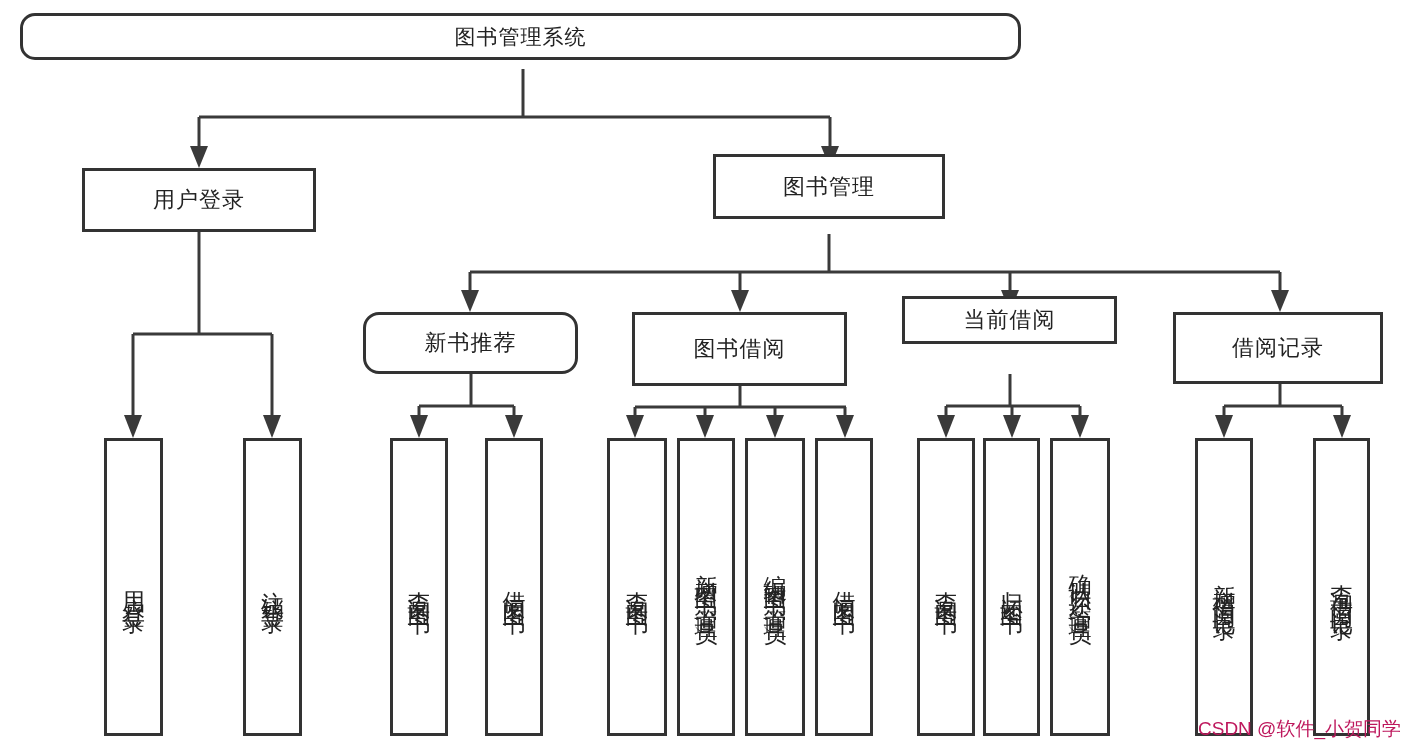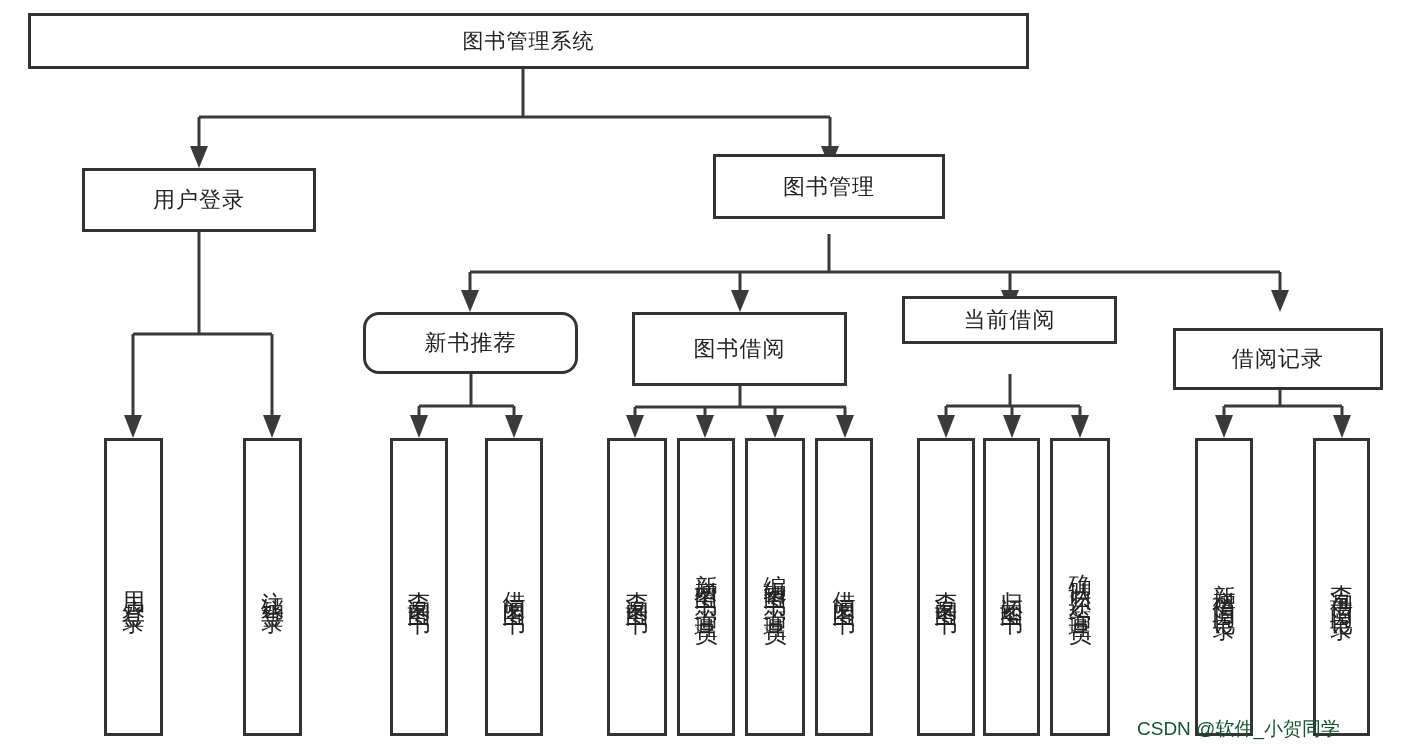--- a/index.html
+++ b/index.html
@@ -36,23 +36,23 @@
   .leaf span{
     writing-mode:vertical-rl;
     text-orientation:mixed;
     font-size:23px;
     letter-spacing:7px;
     line-height:1;
     white-space:nowrap;
   }
   .watermark{
     position:absolute;
-    left:1137px;top:716px;
+    left:1198px;top:716px;
     font-size:19px;
-    color:#14532d;
+    color:#be185d;
     z-index:5;
     white-space:nowrap;
   }
 </style>
 </head>
 <body>
 
 <div class="canvas">
 
   <svg class="wires" viewBox="0 0 1405 747" xmlns="http://www.w3.org/2000/svg">
@@ -110,29 +110,29 @@
       <polygon points="1071,415 1089,415 1080,438"></polygon>
 
     <line x1="1280" y1="374" x2="1280" y2="406"></line>
     <line x1="1224" y1="406" x2="1342" y2="406"></line>
     <line x1="1224" y1="406" x2="1224" y2="416"></line>
       <polygon points="1215,415 1233,415 1224,438"></polygon>
     <line x1="1342" y1="406" x2="1342" y2="416"></line>
       <polygon points="1333,415 1351,415 1342,438"></polygon>
   </svg>
 
-  <div class="node root" style="left:28px;top:13px;width:1001px;height:56px;">图书管理系统</div>
+  <div class="node root" style="left:20px;top:13px;width:1001px;height:47px;border-radius:15px;">图书管理系统</div>
 
   <div class="node mid" style="left:82px;top:168px;width:234px;height:64px;">用户登录</div>
   <div class="node mid" style="left:713px;top:154px;width:232px;height:65px;">图书管理</div>
 
   <div class="node mid" style="left:363px;top:312px;width:215px;height:62px;border-radius:16px;">新书推荐</div>
   <div class="node mid" style="left:632px;top:312px;width:215px;height:74px;">图书借阅</div>
   <div class="node mid" style="left:902px;top:296px;width:215px;height:48px;">当前借阅</div>
-  <div class="node mid" style="left:1173px;top:328px;width:210px;height:62px;">借阅记录</div>
+  <div class="node mid" style="left:1173px;top:312px;width:210px;height:72px;">借阅记录</div>
 
   <div class="leaf" style="left:104px;top:438px;width:59px;height:298px;">
     <span>用户登录</span>
   </div>
   <div class="leaf" style="left:243px;top:438px;width:59px;height:298px;">
     <span>注销登录</span>
   </div>
 
   <div class="leaf" style="left:390px;top:438px;width:58px;height:298px;">
     <span>查询图书</span>

